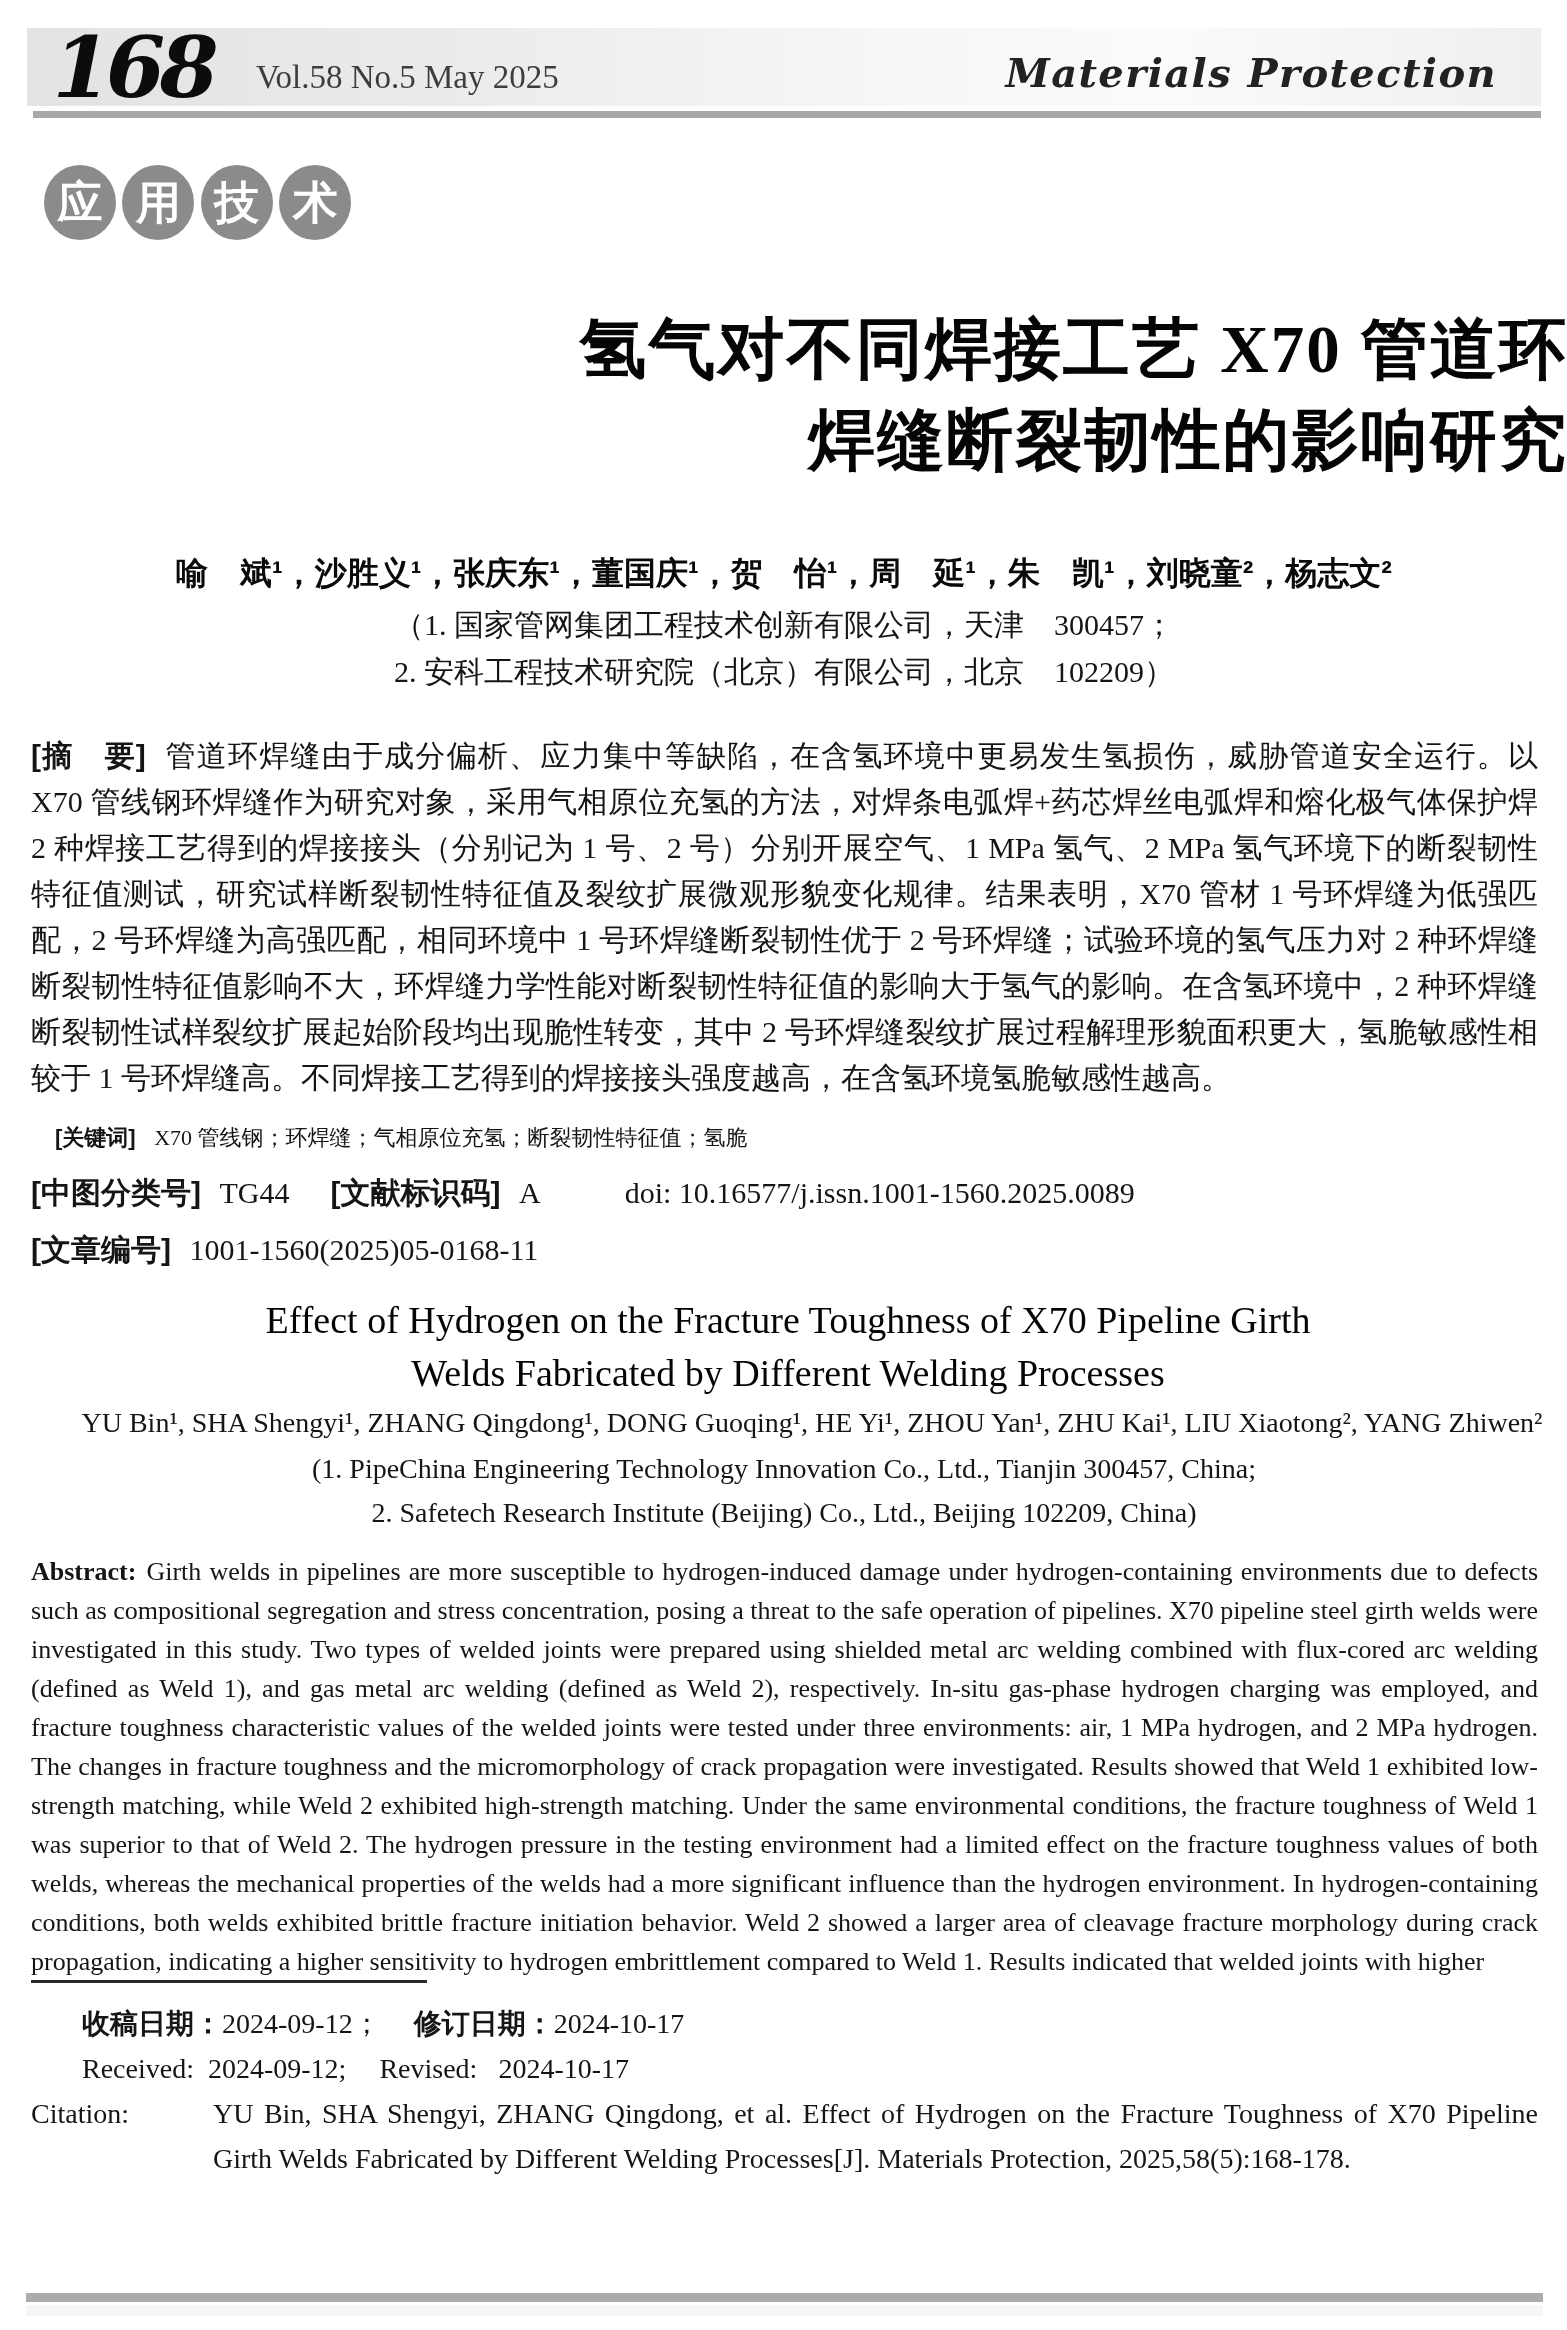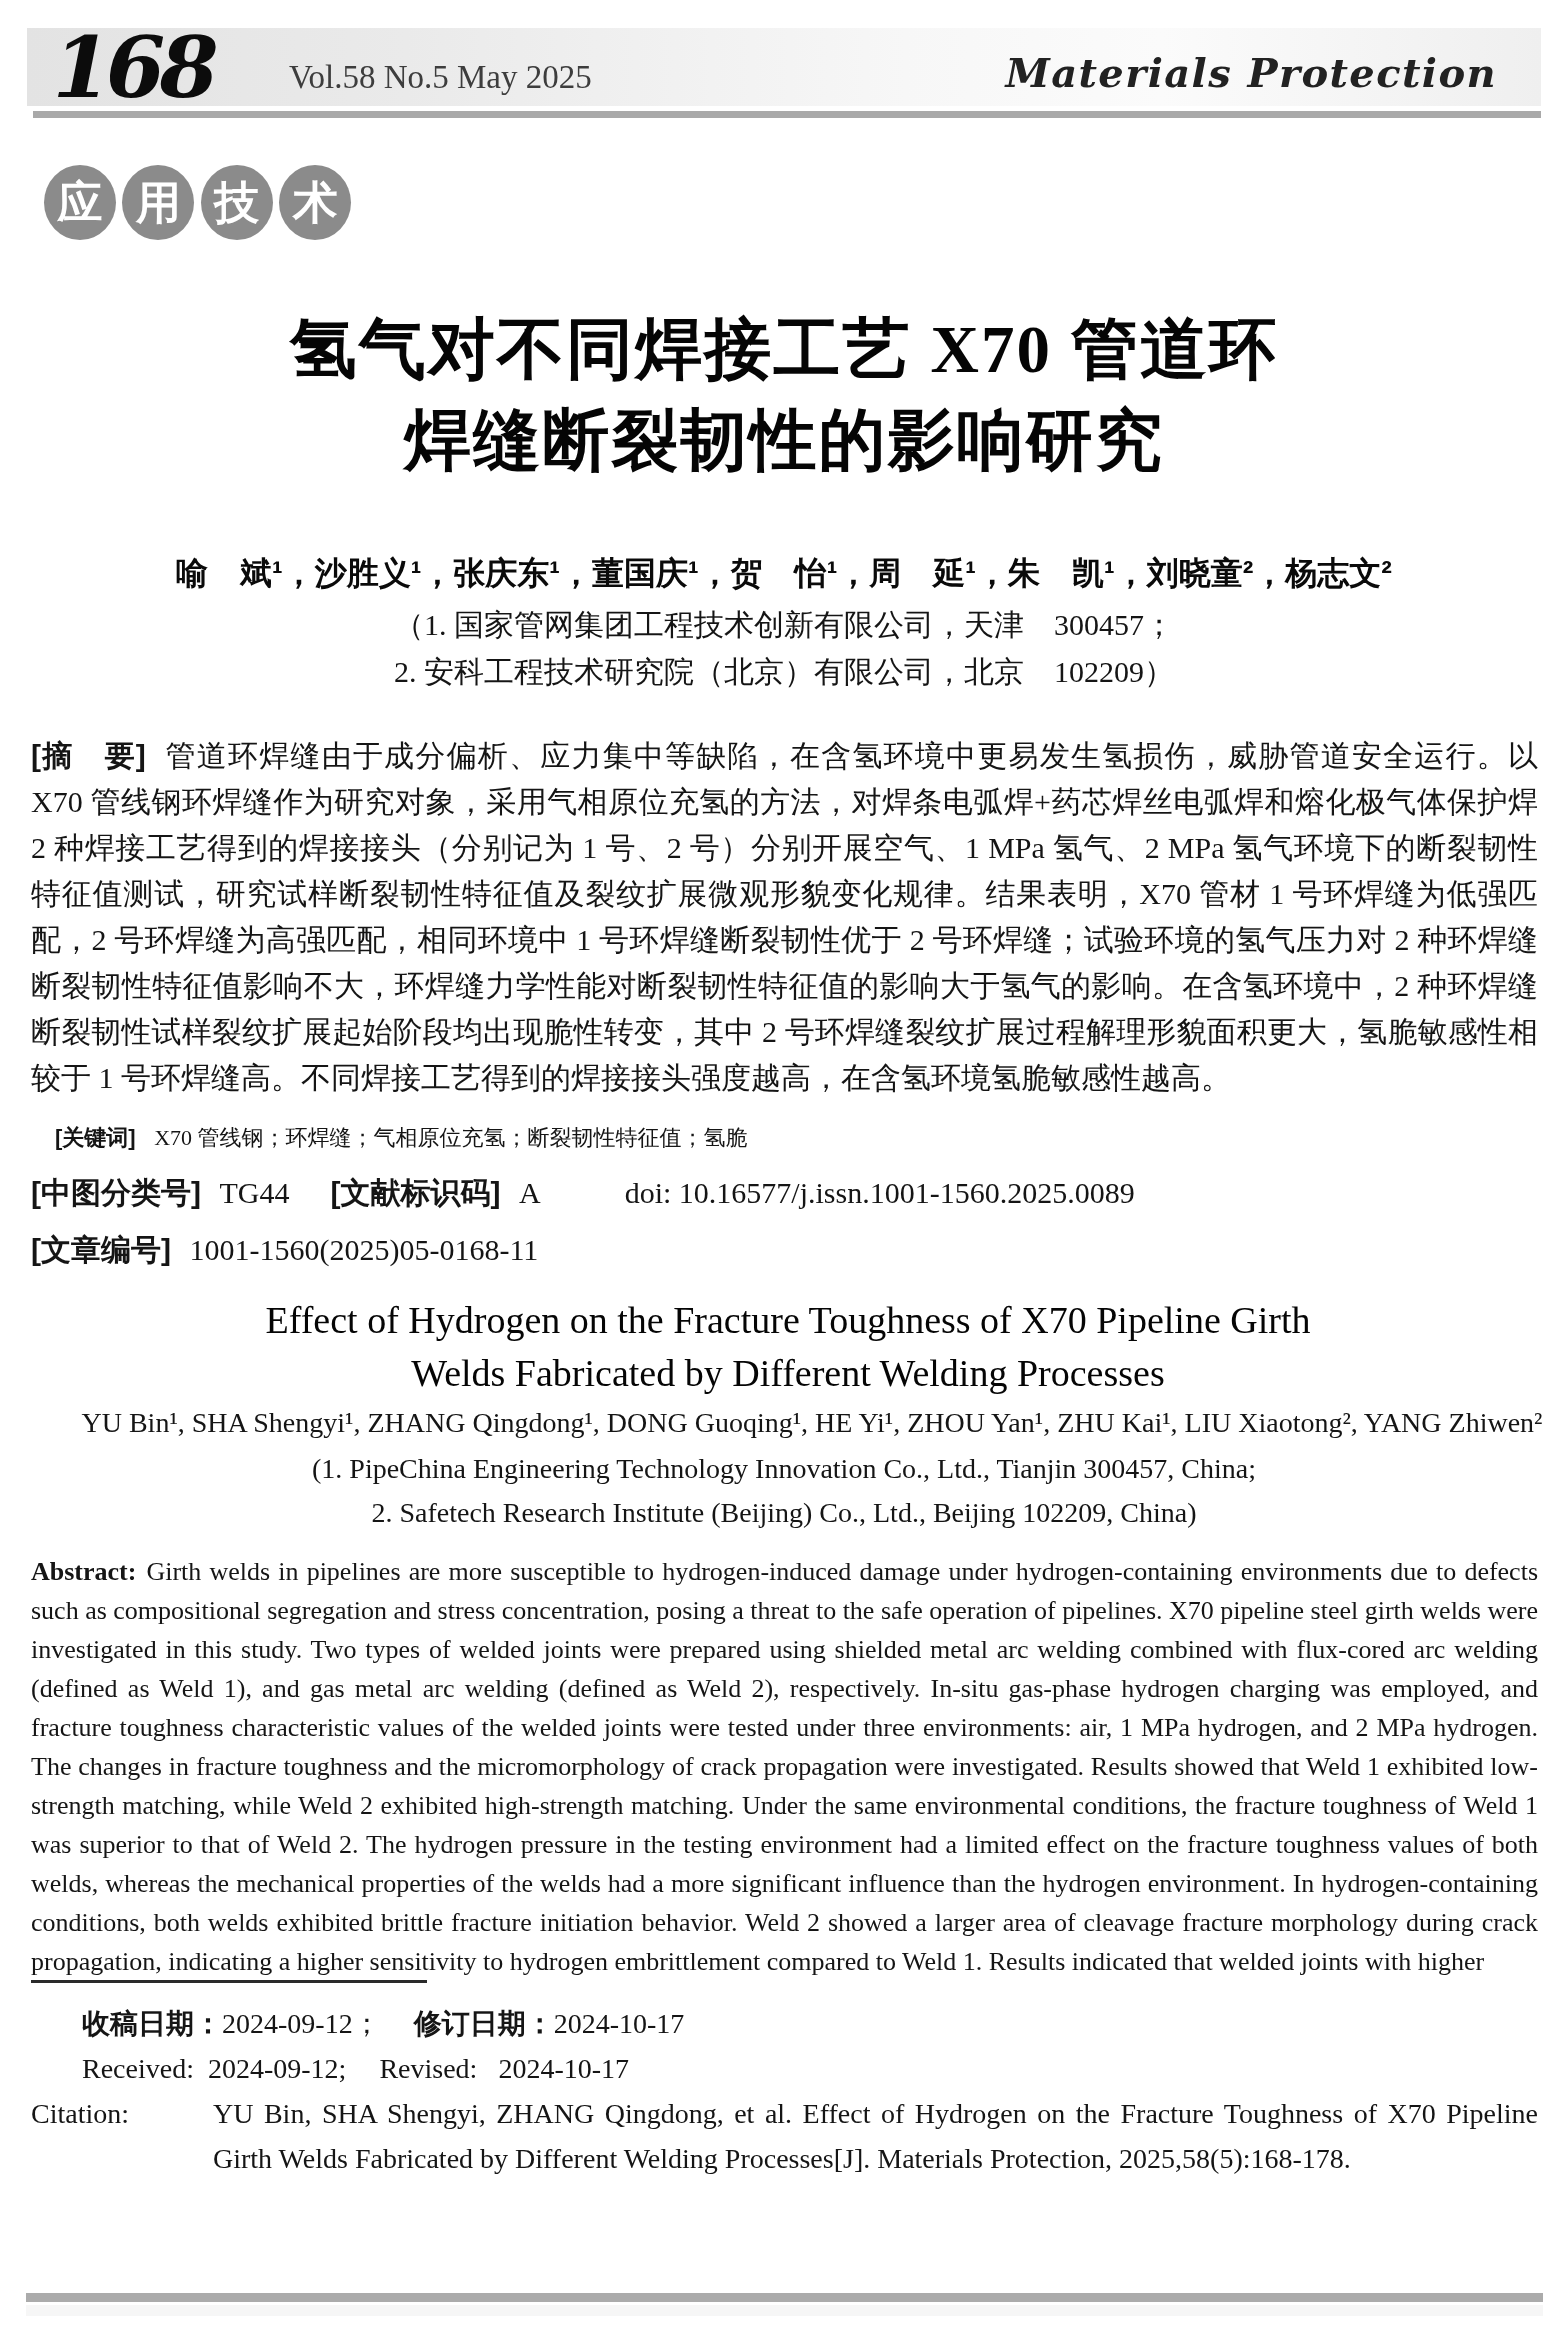--- a/index.html
+++ b/index.html
@@ -8,21 +8,21 @@
     width:1568px;height:2330px;
     background:#ffffff;
     font-family:"Liberation Serif", serif;
     color:#151515;
     overflow:hidden;
   }
   
   .header-bar{
     position:absolute;left:27px;top:28px;width:1514px;height:78px;
     background:linear-gradient(90deg,#e3e3e3 0%,#eaeaea 25%,#f7f7f7 58%,#fbfbfb 75%,#efefef 100%);
-    display:flex;align-items:center;gap:33px;
+    display:flex;align-items:center;
   }
   .page-number{
     font-family:"DejaVu Serif", serif;
     font-size:85px;font-weight:bold;font-style:italic;
     letter-spacing:-5.7px;margin-left:25.6px;line-height:71px;
     color:#0c0c0c;
   }
   .issue-info{
     font-size:33px;color:#3d3d3d;margin-left:43px;margin-top:21px;
   }
@@ -38,21 +38,21 @@
   .badge-circle{
     width:72px;height:75px;border-radius:50%;
     background:#8b8b8b;color:#ffffff;
     display:flex;align-items:center;justify-content:center;
     font-family:"Liberation Sans", sans-serif;
     font-size:45px;font-weight:bold;
   }
   
   .title-cn{
     position:absolute;left:0;top:304px;width:100%;
-    text-align:center;font-weight:bold;font-size:67px;line-height:91px;
+    text-align:right;font-weight:bold;font-size:67px;line-height:91px;
     letter-spacing:2.1px;color:#050505;
   }
   
   .authors-cn{
     position:absolute;left:0;top:552px;width:100%;text-align:center;
     font-family:"Liberation Sans", sans-serif;
     font-weight:bold;font-size:32px;color:#0a0a0a;
   }
   .affil-cn-1{position:absolute;left:0;top:605px;width:100%;text-align:center;font-size:30px;}
   .affil-cn-2{position:absolute;left:0;top:652px;width:100%;text-align:center;font-size:30px;}

